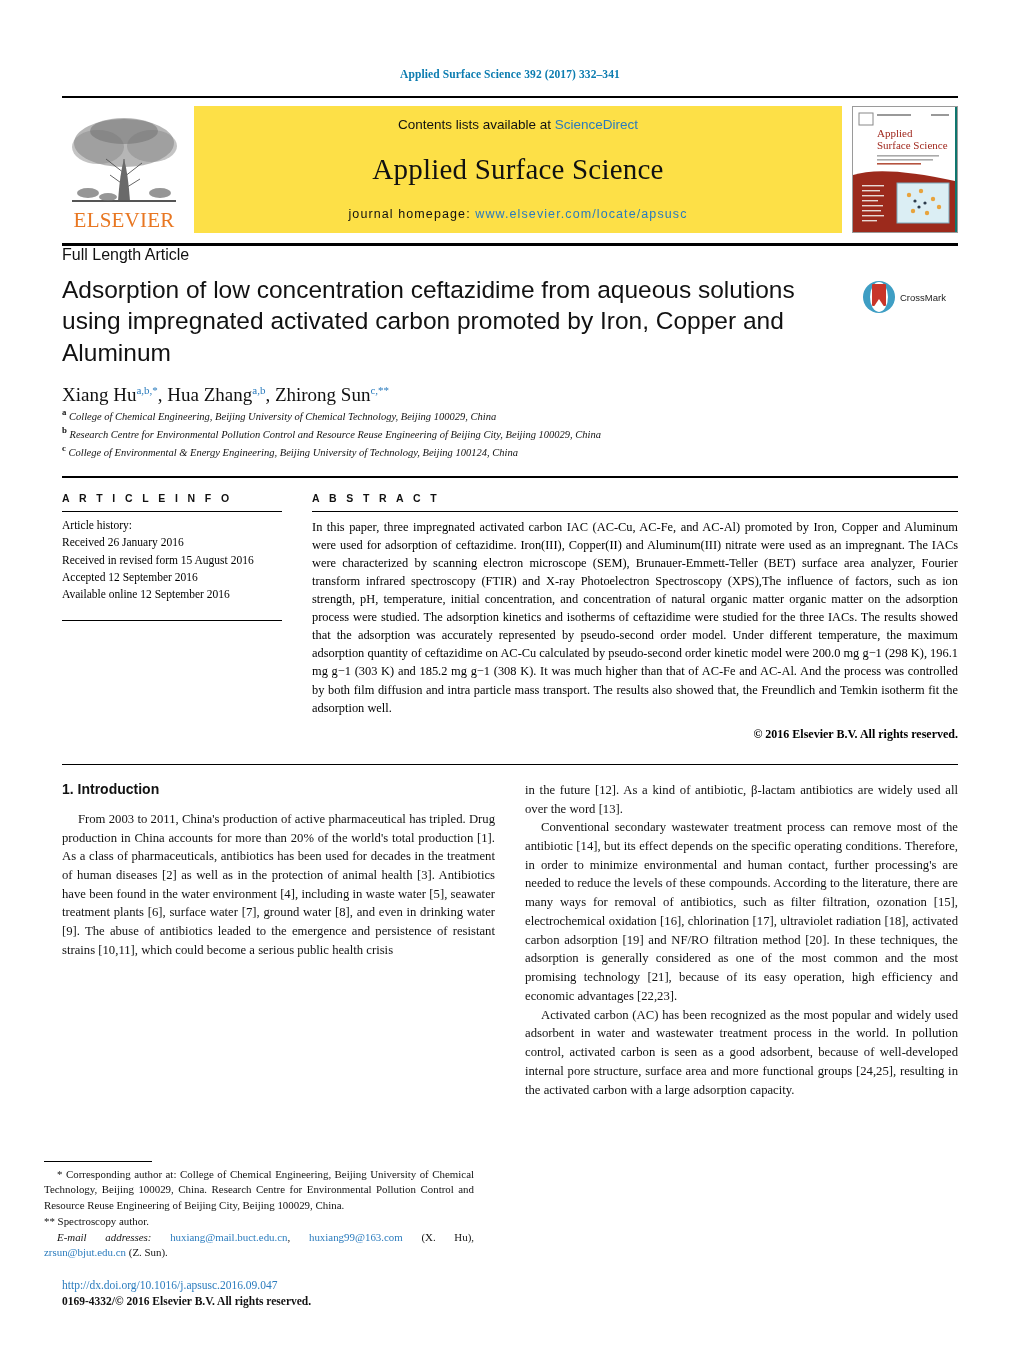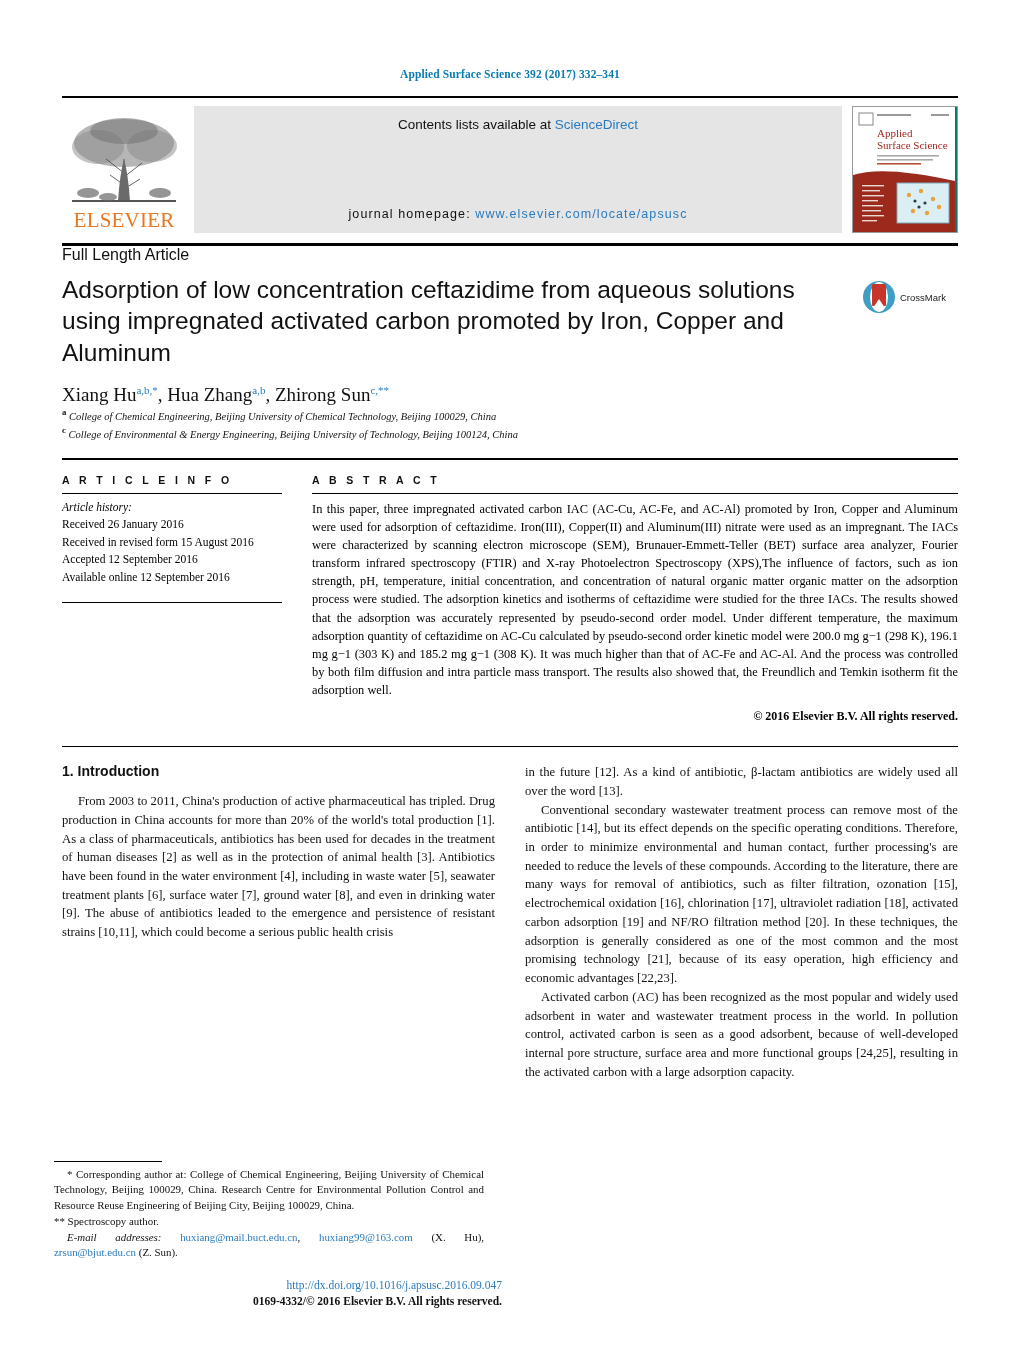--- a/index.html
+++ b/index.html
@@ -56,21 +56,21 @@
   .elsevier-word {
     font-family: "Liberation Serif", serif;
     font-size: 21px;
     letter-spacing: .2px;
     color: #E87722;
     line-height: 1;
     margin-top: 1px;
   }
   .journal-band {
     flex: 1 1 auto;
-    background: #e5e5e5;
+    background: #fde047;
     margin: 0 10px 0 8px;
     display: flex;
     flex-direction: column;
     align-items: center;
     justify-content: space-between;
     padding: 11px 0 12px 0;
     box-sizing: border-box;
   }
   .contents-line {
     font-size: 13.5px;
@@ -171,21 +171,21 @@
     color: #111;
     margin-bottom: 7px;
   }
   .rule { border-top: 1.4px solid #000; }
   .info-block {
     font-family: "Liberation Serif", serif;
     font-size: 11.5px;
     line-height: 1.52;
     padding-top: 5px;
   }
-  .info-block .ital { font-style: italic; }
+  .info-block .ital { }
   .kw-block {
     font-family: "Liberation Serif", serif;
     font-size: 11.5px;
     line-height: 1.52;
     padding-top: 5px;
   }
   .abs-body {
     font-family: "Liberation Serif", serif;
     font-size: 12.4px;
     line-height: 1.46;
@@ -223,21 +223,21 @@
     text-align: justify;
     margin: 0 0 0 0;
     text-indent: 16px;
     color: #111;
   }
   p.para + p.para { margin-top: 0; }
 
   
   .footnotes {
     position: absolute;
-    left: 54px;
+    left: 44px;
     bottom: 90px;
     width: 430px;
   }
   .fn-rule {
     border-top: 1.2px solid #000;
     width: 108px;
     margin-bottom: 5px;
   }
   .fn {
     font-family: "Liberation Serif", serif;
@@ -248,21 +248,20 @@
   }
   .fn.indent { text-indent: 13px; }
   .fn .ital { font-style: italic; }
   .fn a, .link { color: #2a7bbd; text-decoration: none; }
 
   .docfoot {
     position: absolute;
     left: 62px;
     bottom: 42px;
     width: 440px;
-    text-align: right;
   }
   .doi {
     font-family: "Liberation Serif", serif;
     font-size: 11.5px;
     color: #2a7bbd;
     line-height: 1.4;
   }
   .issn {
     font-family: "Liberation Serif", serif;
     font-size: 11.5px;
@@ -301,20 +300,21 @@
           <ellipse cx="20" cy="80" rx="11" ry="5"></ellipse>
           <ellipse cx="92" cy="80" rx="11" ry="5"></ellipse>
           <ellipse cx="40" cy="84" rx="9" ry="4"></ellipse>
         </g>
       </svg>
       <div class="elsevier-word">ELSEVIER</div>
     </div>
 
     <div class="journal-band">
       <div class="contents-line"><span>Contents lists available at </span><span class="sd">ScienceDirect</span></div>
+      <div class="journal-name">Applied Surface Science</div>
       <div class="homepage-line"><span>journal homepage: </span><span class="url">www.elsevier.com/locate/apsusc</span></div>
     </div>
 
     <div class="cover-thumb">
       <svg width="102" height="125" viewBox="0 0 102 125">
         <rect x="0" y="0" width="102" height="125" fill="#ffffff"></rect>
         <rect x="6" y="6" width="14" height="12" fill="none" stroke="#888" stroke-width="1"></rect>
         <rect x="24" y="7" width="34" height="2" fill="#999"></rect>
         <rect x="78" y="7" width="18" height="2" fill="#999"></rect>
         <text x="24" y="30" font-family="Liberation Serif, serif" font-size="11" fill="#9c1f14">Applied</text>
@@ -365,20 +365,21 @@
         <span class="crossmark-label">CrossMark</span>
       </div>
     </div>
 
     <div class="authors">
       Xiang Hu<sup>a,b,</sup><sup>*</sup>, Hua Zhang<sup>a,b</sup>, Zhirong Sun<sup>c,</sup><sup>**</sup>
     </div>
 
     <div class="affils">
       <div class="affil"><sup>a</sup> <span>College of Chemical Engineering, Beijing University of Chemical Technology, Beijing 100029, China</span></div>
+      <div class="affil"><sup>b</sup> <span>Research Centre for Environmental Pollution Control and Resource Reuse Engineering of Beijing City, Beijing 100029, China</span></div>
       <div class="affil"><sup>c</sup> <span>College of Environmental &amp; Energy Engineering, Beijing University of Technology, Beijing 100124, China</span></div>
     </div>
   </div>
 
   <div class="infoabs">
     <div class="col-info">
       <div class="sect-head">A R T I C L E   I N F O</div>
       <div class="rule"></div>
       <div class="info-block">
         <div class="ital">Article history:</div>

